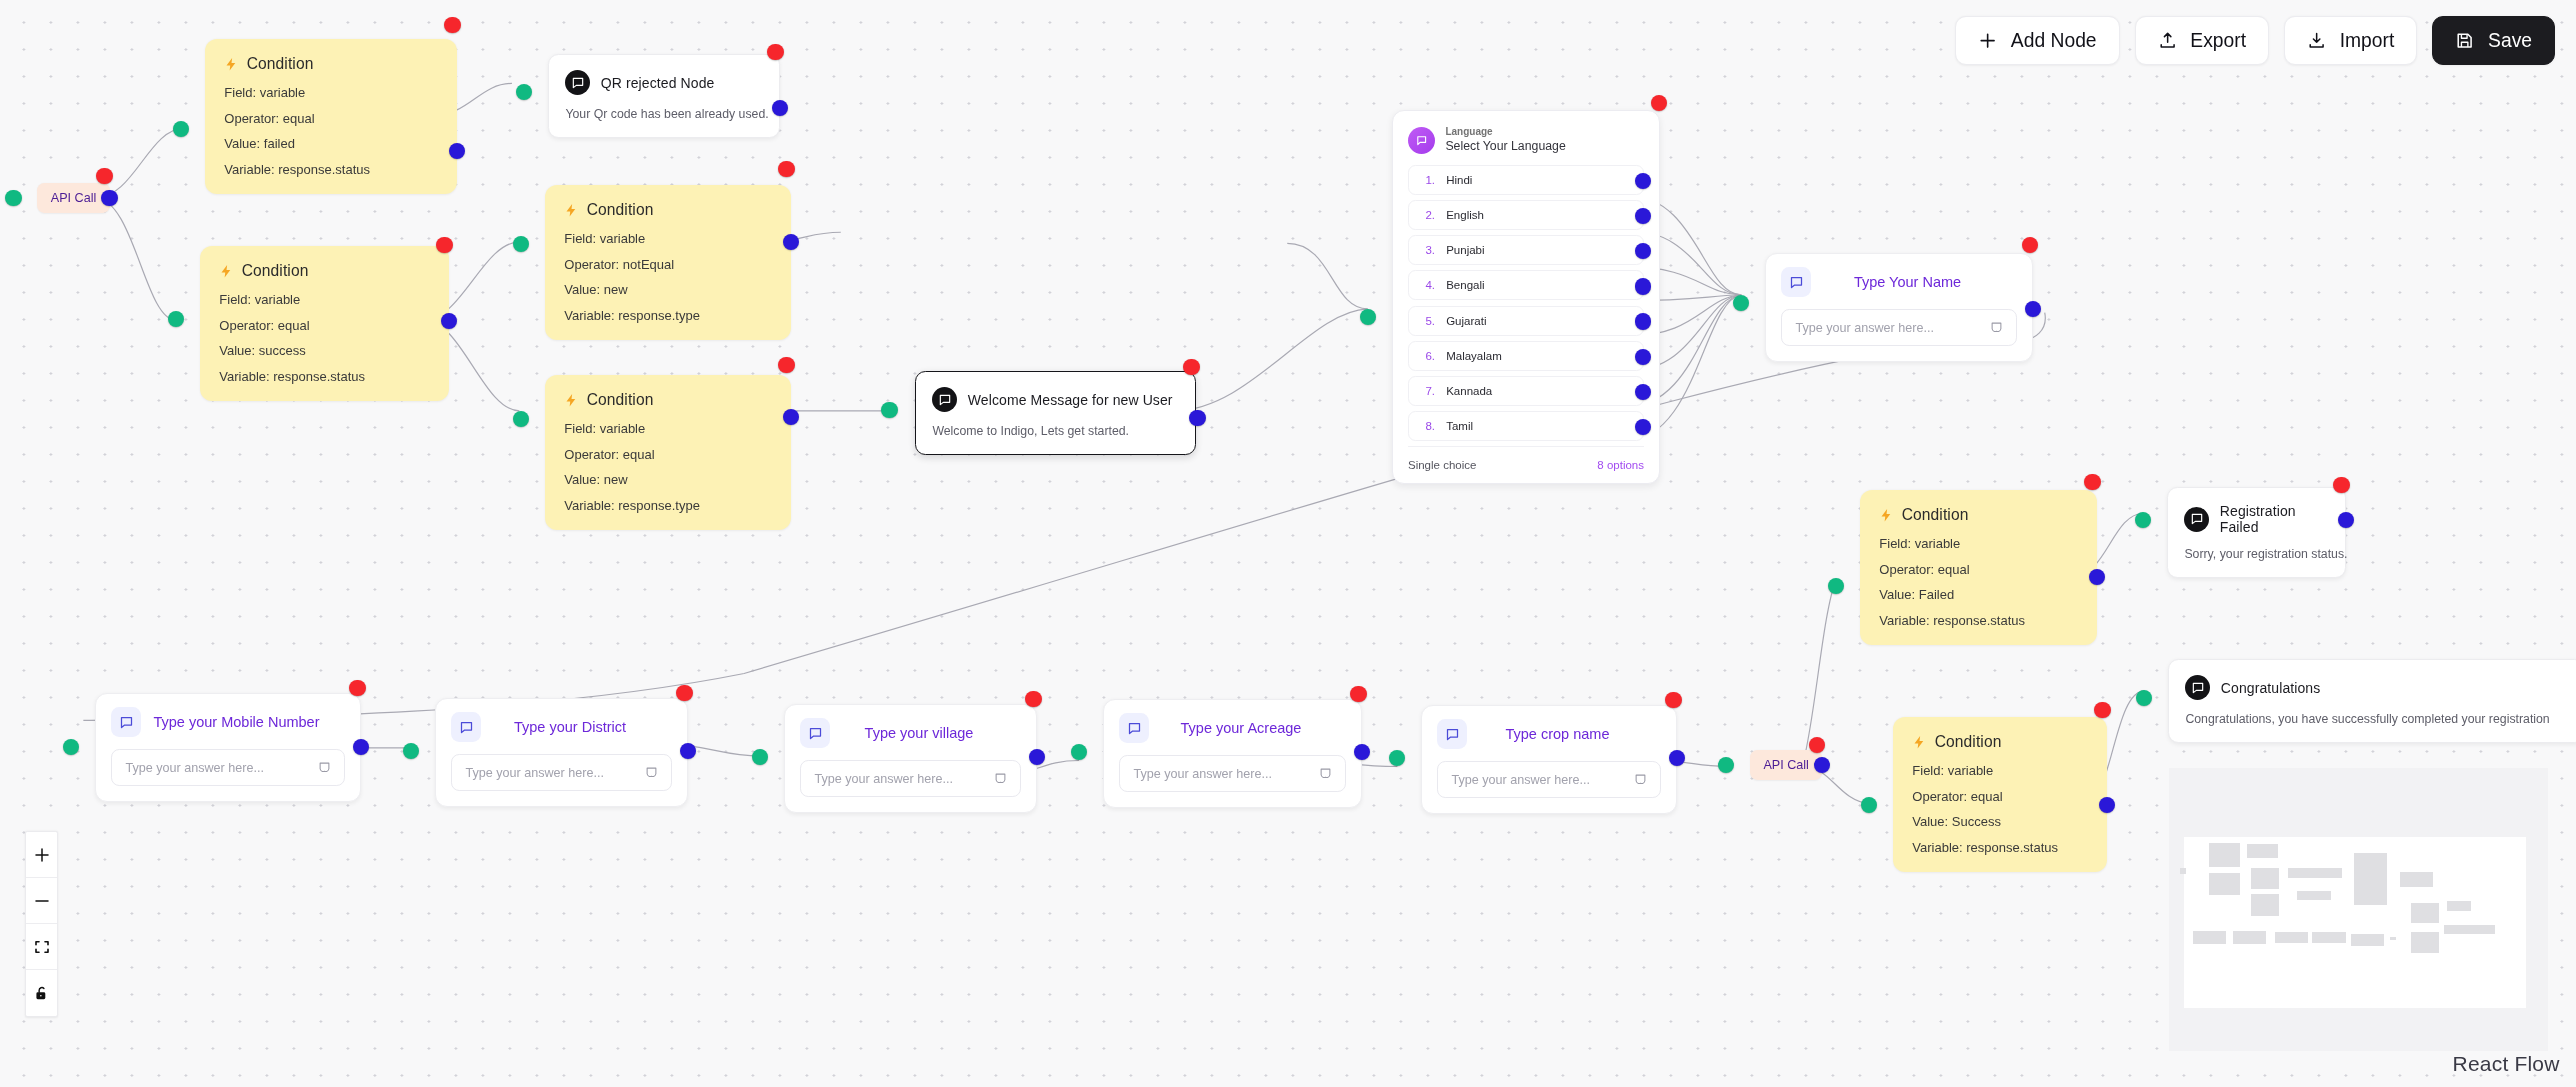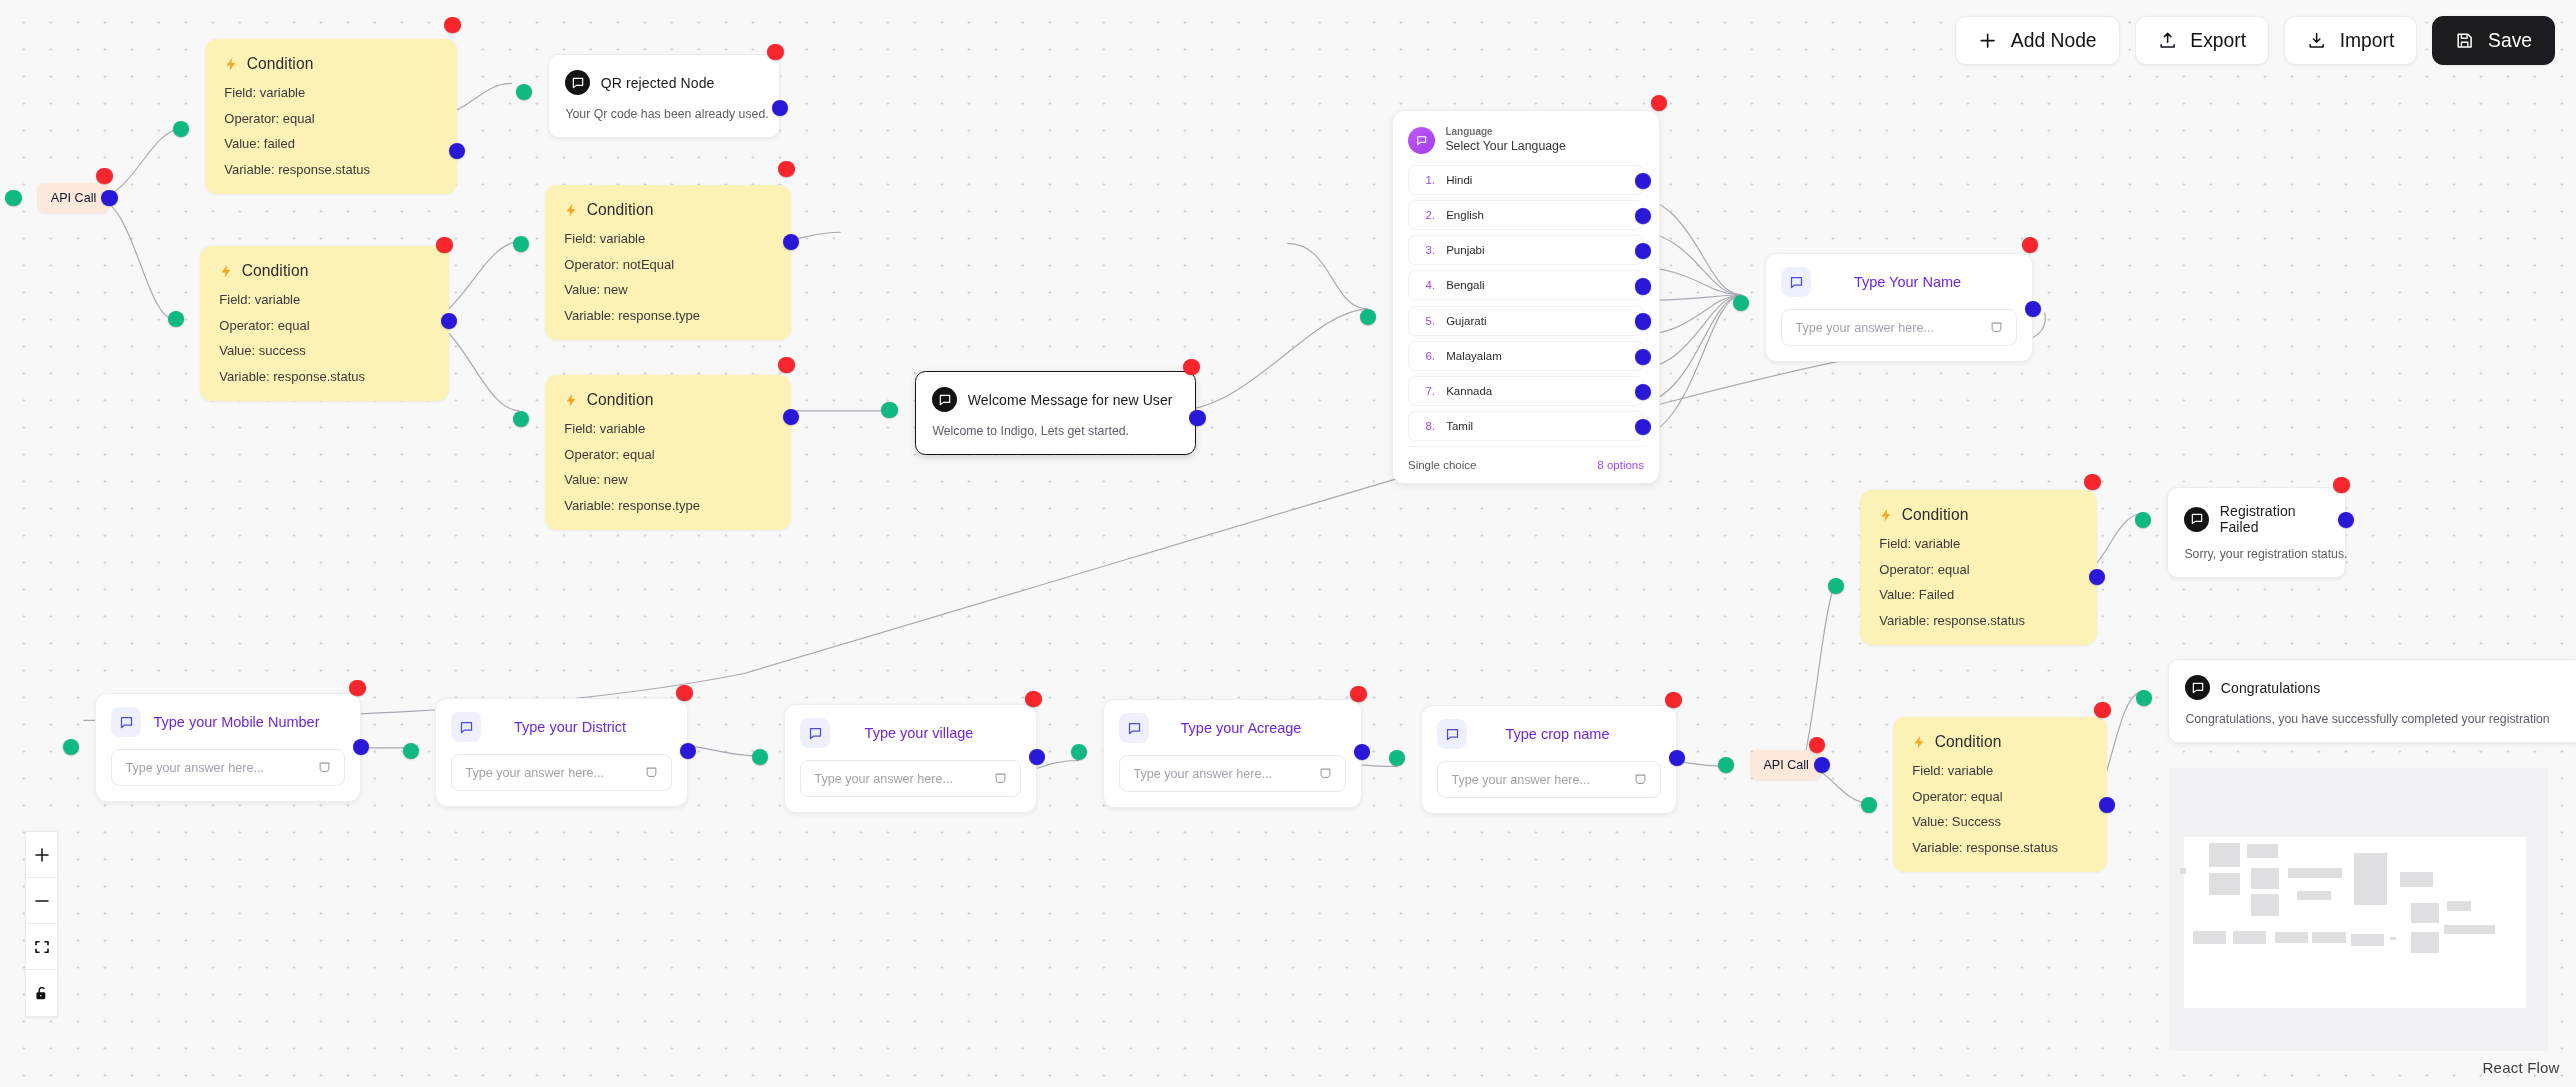--- a/index.html
+++ b/index.html
@@ -108,21 +108,21 @@
     border-top: 0.7px solid #f0f0f4; margin-top: 4.5px;
     height: 37px; display: flex; align-items: center; justify-content: space-between;
   }
   .lang-foot .l { font-size: 11.5px; color: #55555f; }
   .lang-foot .r { font-size: 11.5px; color: #a24cf0; }
 
   
   .api {
     background: #fde8dc; border-radius: 7.4px;
     height: 30px; display: flex; align-items: center; justify-content: center;
-    padding: 0 13.4px; color: #0f172a; font-size: 12.6px;
+    padding: 0 13.4px; color: #4c1d95; font-size: 12.6px;
     box-shadow: 0 0.7px 1.5px rgba(0,0,0,.05);
   }
 
   
   #toolbar { position: absolute; top: 16.4px; right: 21px; display: flex; gap: 15px; z-index: 40; }
   .tb-btn {
     background: #fff; border: 0.7px solid #ececf0; border-radius: 11px;
     height: 49px; display: flex; align-items: center; gap: 13.4px;
     padding: 0 22px; font-size: 19.3px; color: #111118; cursor: pointer;
     box-shadow: 0 0.7px 2.2px rgba(0,0,0,.05);
@@ -139,21 +139,21 @@
   .ctrl:last-child { border-bottom: none; }
 
   
   #minimap {
     position: absolute; right: 28px; bottom: 37px; width: 379px; height: 283px;
     background: #f2f2f4; z-index: 30;
   }
   #mm-view { position: absolute; left: 15px; top: 69px; width: 342px; height: 171px; background: #fff; }
   .mm-n { position: absolute; background: #dfdfe2; }
   #rf-brand {
-    position: absolute; right: 16.4px; bottom: 12px; font-size: 15px; color: #3a3a46;
+    position: absolute; right: 16.4px; bottom: 12px; font-size: 21px; color: #3a3a46;
     z-index: 31; letter-spacing: 0.2px;
   }
 </style>
 </head>
 <body>
 
 <div id="canvas">
 
   <svg id="edges" viewBox="0 0 3462 1462" width="2576" height="1088">
     <g fill="none" stroke="#a9a9b3" stroke-width="1.6">

